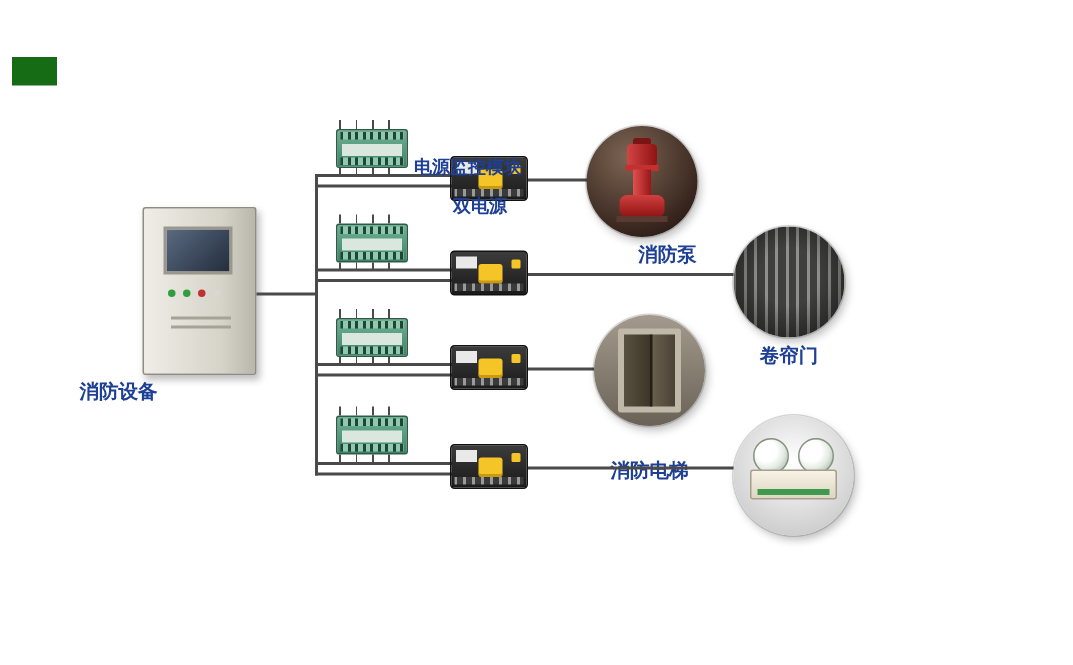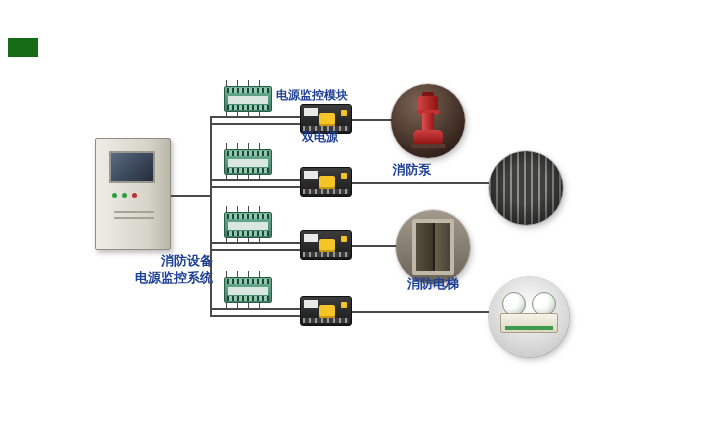--- a/index.html
+++ b/index.html
@@ -18,21 +18,21 @@
   .cabinet { position:absolute; left:95px; top:138px; width:76px; height:112px; box-sizing:border-box;
              background:linear-gradient(90deg,#efede6,#d6d3c9 70%,#b9b6aa);
              border:1px solid #8f8c82; border-radius:2px; box-shadow:2px 3px 5px rgba(0,0,0,.25); }
   .cabinet .screen { position:absolute; left:13px; top:12px; width:46px; height:32px;
                      background:linear-gradient(135deg,#5a6a80,#232d3d); border:2px solid #9a978d; box-sizing:border-box; }
   .cabinet .btns { position:absolute; left:16px; top:54px; display:flex; gap:5px; }
   .cabinet .dot { width:5px; height:5px; border-radius:50%; display:block; }
   .dot-g { background:#2e9e3e; } .dot-r { background:#c03030; } .dot-w { background:#d8d8d0; }
   .cabinet .slot { position:absolute; left:18px; width:40px; height:2px; background:#a5a298; }
 
-  .title { position:absolute; left:53px; top:252px; width:160px; text-align:right;
+  .title { position:absolute; left:53px; top:252px; width:160px; text-align:left;
            color:#1d3f94; font-weight:bold; font-size:13px; line-height:17px; }
 
   
   .module { position:absolute; width:48px; height:26px; box-sizing:border-box;
             background:linear-gradient(#6fb294,#3f8267); border:1px solid #2c5c47; border-radius:2px; }
   .module .term-top { position:absolute; left:2px; right:2px; top:1px; height:5px;
             background:repeating-linear-gradient(90deg,#1f4534 0 2px,#8fcab0 2px 5px); }
   .module .band { position:absolute; left:3px; right:3px; top:9px; height:8px; background:#d9e7de; }
   .module .term-bot { position:absolute; left:2px; right:2px; bottom:1px; height:5px;
             background:repeating-linear-gradient(90deg,#1f4534 0 2px,#8fcab0 2px 5px); }
@@ -91,21 +91,20 @@
       <span class="dot dot-g"></span>
       <span class="dot dot-r"></span>
       <span class="dot dot-w"></span>
     </div>
     <div class="slot" style="top:72px"></div>
     <div class="slot" style="top:78px"></div>
   </div>
 
   <div class="title">
     <div>消防设备</div>
-    <div>电源监控系统</div>
   </div>
 
   <div class="wire" style="left:171px;top:195px;width:39px;height:2px"></div>
   <div class="wire" style="left:210px;top:116px;width:2px;height:201px"></div>
 
   <div class="ticks" style="left:226px;top:80px;width:44px;height:6px"></div>
   <div class="module" style="left:224px;top:86px">
     <span class="term-top"></span>
     <span class="band"></span>
     <span class="term-bot"></span>
@@ -121,41 +120,42 @@
   </div>
   <div class="wire" style="left:352px;top:119px;width:40px;height:2px"></div>
   <div class="circle c-pump" style="left:391px;top:84px;width:74px;height:74px">
     <span class="pump-cap"></span>
     <span class="pump-motor"></span>
     <span class="pump-flange"></span>
     <span class="pump-pipe"></span>
     <span class="pump-volute"></span>
     <span class="pump-base"></span>
   </div>
-  <div class="lbl" style="left:276px;top:87px">电源监控模块</div>
+  <div class="lbl" style="left:276px;top:103px">电源监控模块</div>
   <div class="lbl" style="left:302px;top:129px">双电源</div>
-  <div class="lbl lbl-c" style="left:367px;top:161px;width:90px">消防泵</div>
+  <div class="lbl lbl-c" style="left:400px;top:161px;width:90px">消防泵</div>
 
   <div class="ticks" style="left:226px;top:143px;width:44px;height:6px"></div>
   <div class="module" style="left:224px;top:149px">
     <span class="term-top"></span>
     <span class="band"></span>
     <span class="term-bot"></span>
   </div>
   <div class="ticks" style="left:226px;top:175px;width:44px;height:5px"></div>
   <div class="wire" style="left:210px;top:179px;width:92px;height:2px"></div>
   <div class="wire" style="left:210px;top:186px;width:92px;height:2px"></div>
   <div class="ats" style="left:300px;top:167px">
     <span class="sticker"></span>
     <span class="handle"></span>
     <span class="pilot"></span>
     <span class="terms"></span>
   </div>
   <div class="wire" style="left:352px;top:182px;width:137px;height:2px"></div>
   <div class="circle c-door" style="left:489px;top:151px;width:74px;height:74px"></div>
+  <div class="lbl lbl-c" style="left:481px;top:228px;width:90px">卷帘门</div>
 
   <div class="ticks" style="left:226px;top:206px;width:44px;height:6px"></div>
   <div class="module" style="left:224px;top:212px">
     <span class="term-top"></span>
     <span class="band"></span>
     <span class="term-bot"></span>
   </div>
   <div class="ticks" style="left:226px;top:238px;width:44px;height:5px"></div>
   <div class="wire" style="left:210px;top:242px;width:92px;height:2px"></div>
   <div class="wire" style="left:210px;top:249px;width:92px;height:2px"></div>
@@ -163,21 +163,21 @@
     <span class="sticker"></span>
     <span class="handle"></span>
     <span class="pilot"></span>
     <span class="terms"></span>
   </div>
   <div class="wire" style="left:352px;top:245px;width:44px;height:2px"></div>
   <div class="circle c-elev" style="left:396px;top:210px;width:74px;height:74px">
     <span class="elev-frame"></span>
     <span class="elev-door"></span>
   </div>
-  <div class="lbl lbl-c" style="left:388px;top:275px;width:90px">消防电梯</div>
+  <div class="lbl lbl-c" style="left:388px;top:305px;width:90px">消防电梯</div>
 
   <div class="ticks" style="left:226px;top:271px;width:44px;height:6px"></div>
   <div class="module" style="left:224px;top:277px">
     <span class="term-top"></span>
     <span class="band"></span>
     <span class="term-bot"></span>
   </div>
   <div class="ticks" style="left:226px;top:303px;width:44px;height:5px"></div>
   <div class="wire" style="left:210px;top:308px;width:92px;height:2px"></div>
   <div class="wire" style="left:210px;top:315px;width:92px;height:2px"></div>

